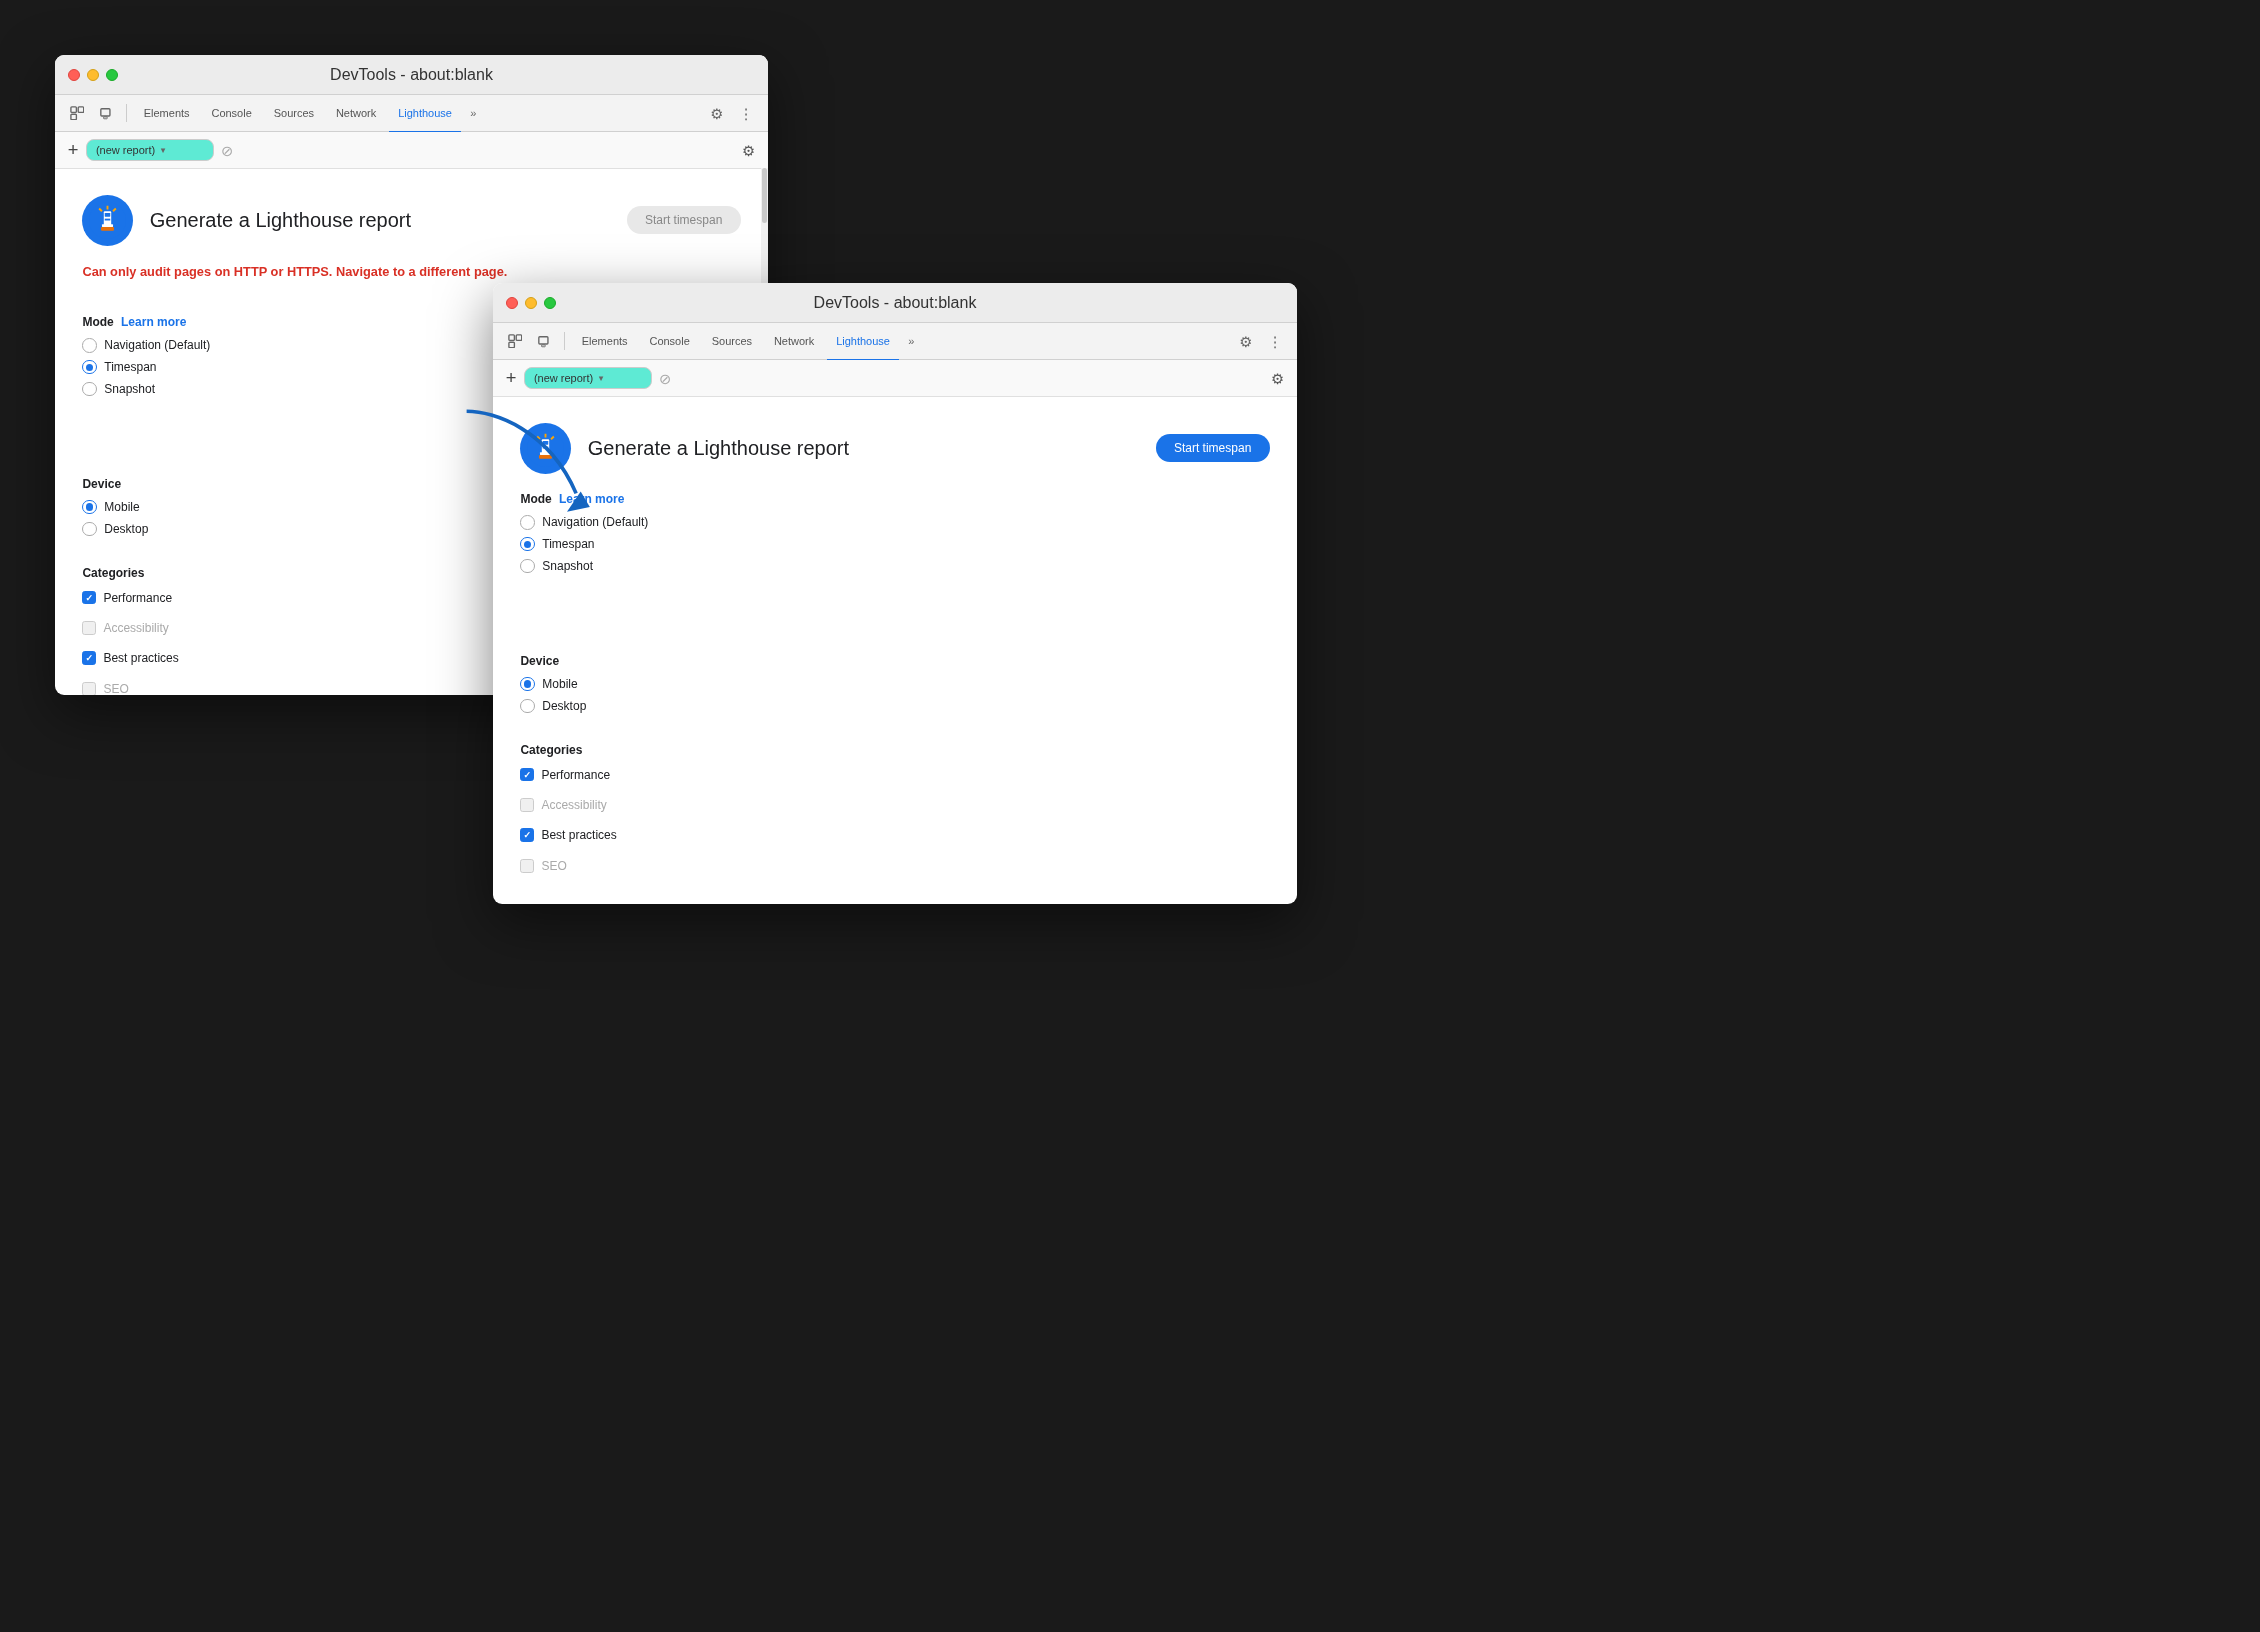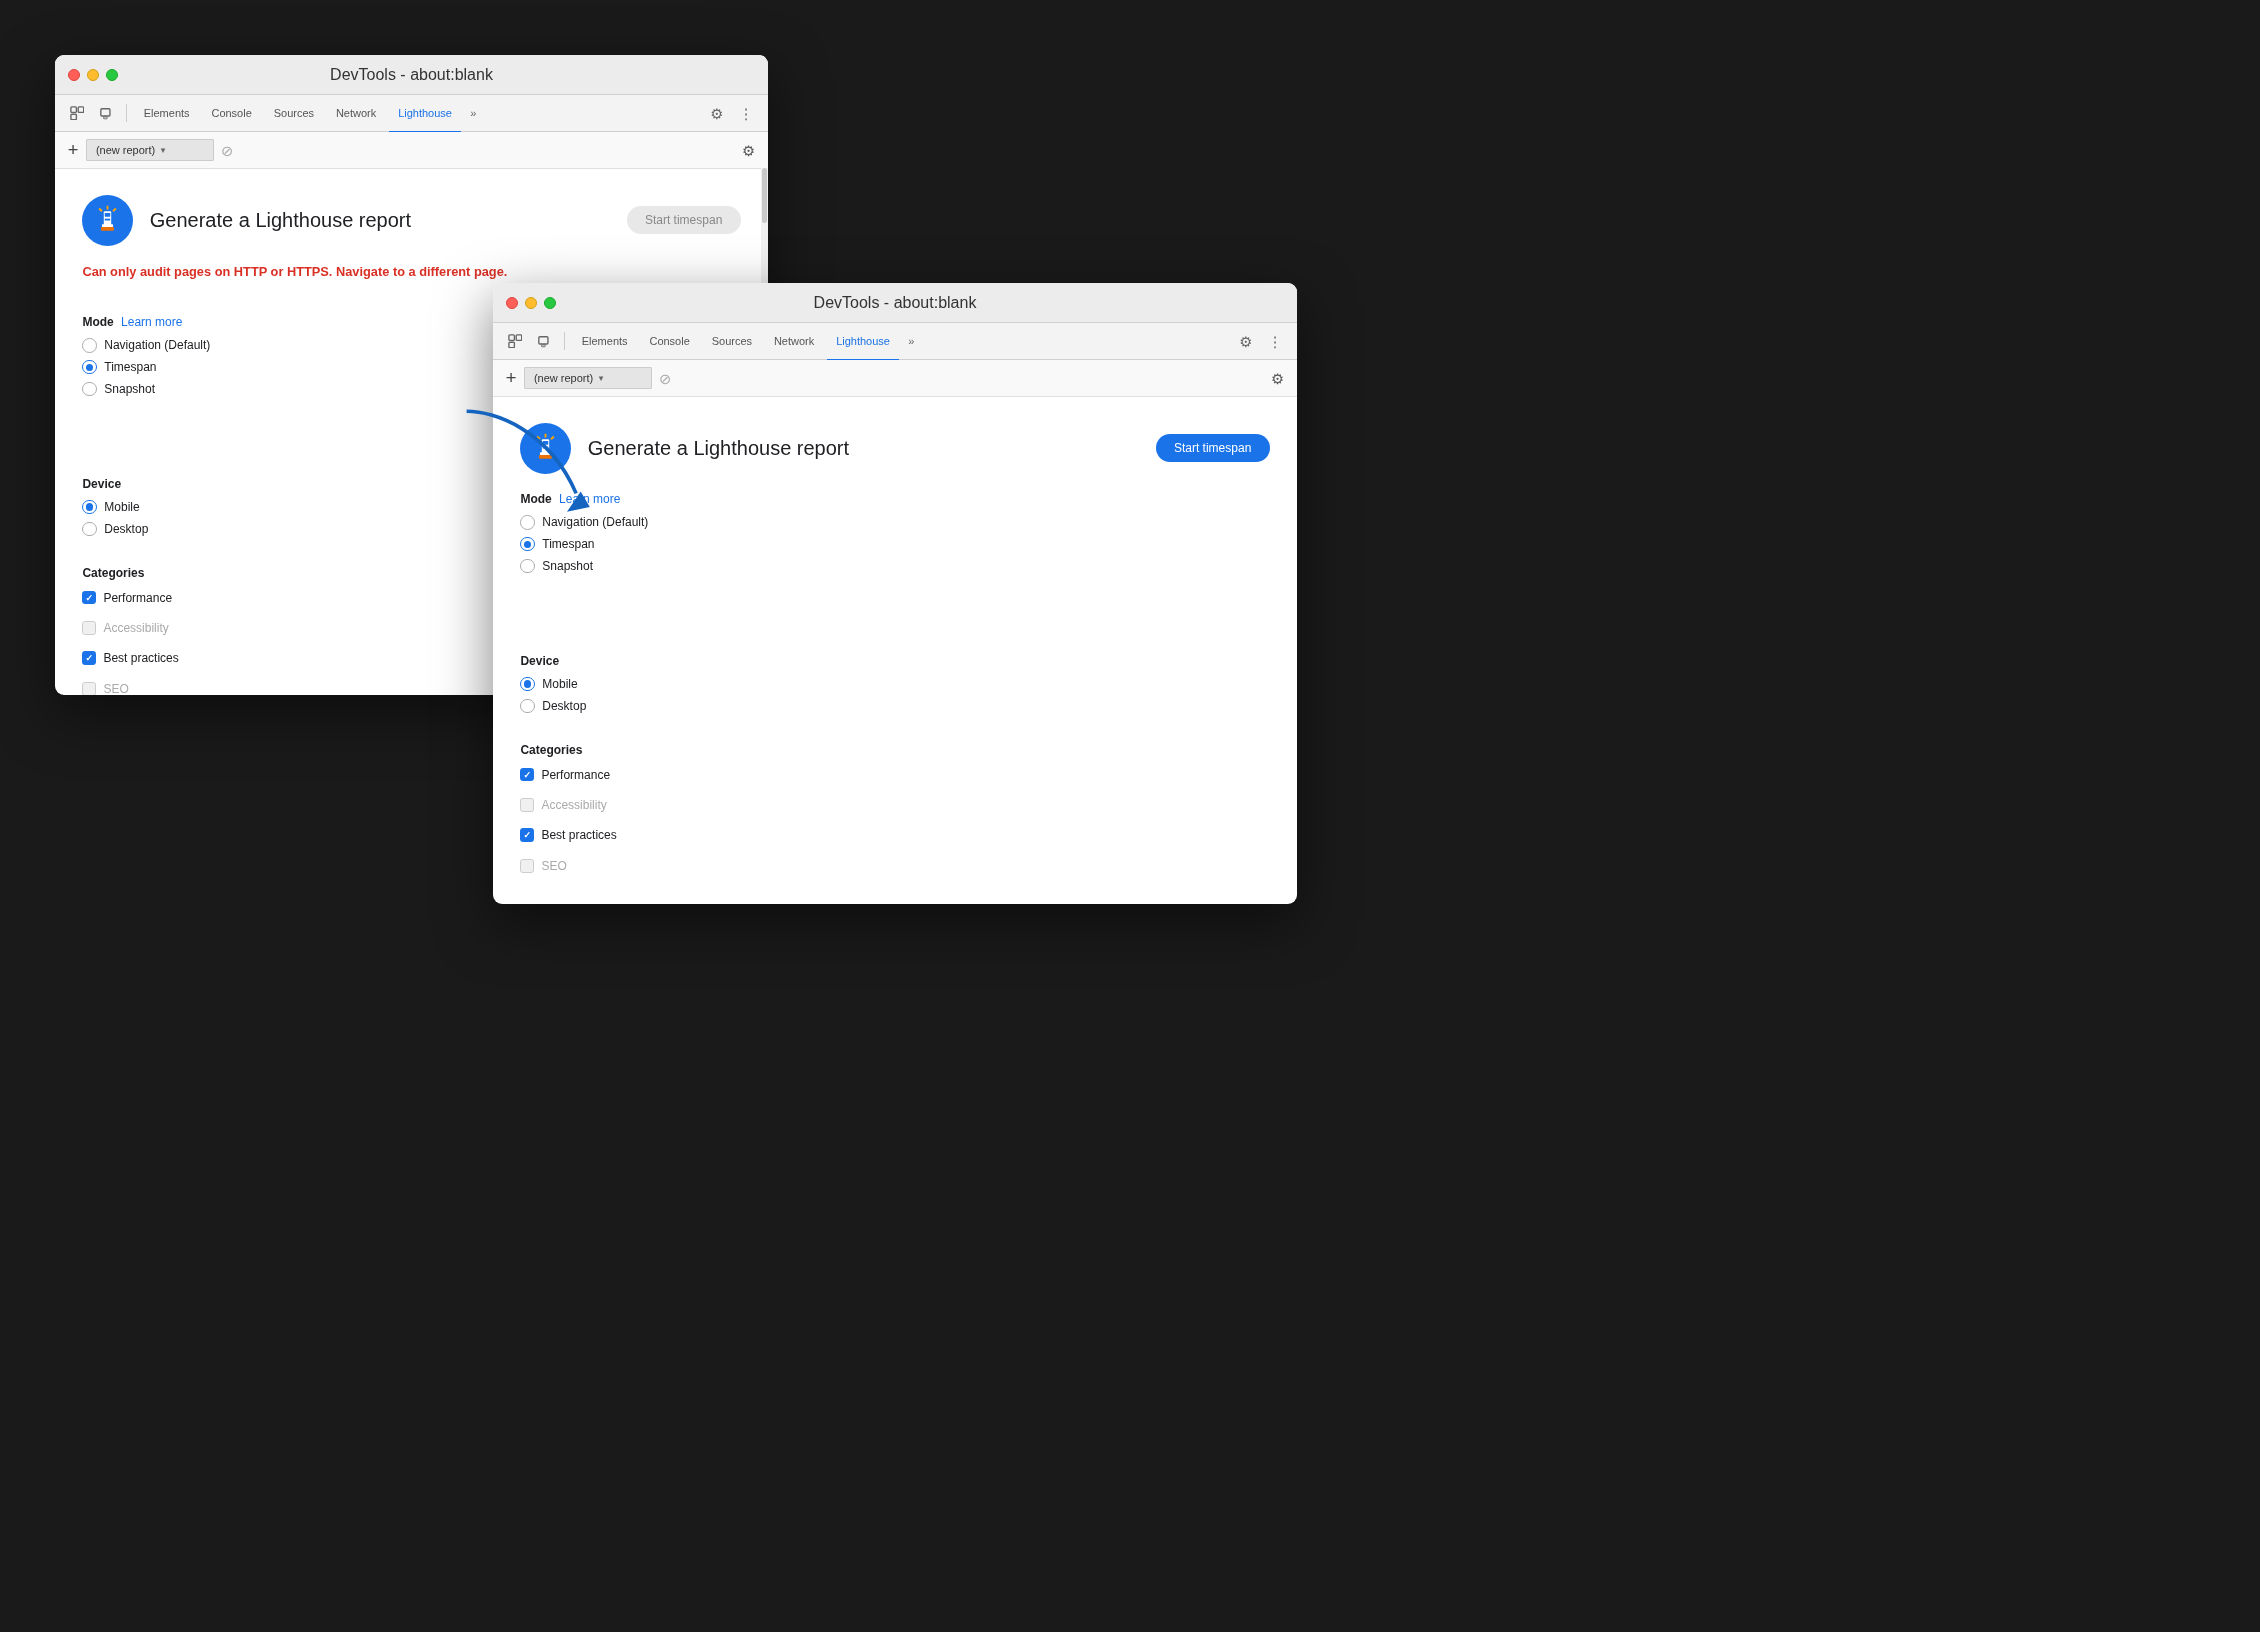--- a/index.html
+++ b/index.html
@@ -150,23 +150,23 @@
       border-bottom: 0.9px solid #e0e0e0;
       gap: 7.3px;
     }
     .lh-plus {
       font-size: 18.3px;
       color: #444;
       cursor: pointer;
       line-height: 1;
     }
     .lh-new-report {
-      background: #e5e5e5;
+      background: #5eead4;
       border: 0.9px solid #ccc;
-      border-radius: 1px;
+      border-radius: 8px;
       padding: 3.7px 9.1px;
       font-size: 11px;
       color: #333;
       display: flex;
       align-items: center;
       gap: 5.5px;
       min-width: 128px;
       cursor: pointer;
     }
     .lh-new-report-chevron { font-size: 9.1px; color: #666; }
@@ -255,21 +255,21 @@
       font-weight: 600;
       color: #202124;
       margin-bottom: 9.1px;
       display: flex;
       align-items: center;
       gap: 7.3px;
     }
     .lh-section-title a {
       color: #1a73e8;
       text-decoration: none;
-      font-weight: 400;
+      font-weight: 700;
       text-align: center;
     }
     .lh-radio-row, .lh-check-row {
       display: flex;
       align-items: center;
       gap: 7.3px;
       margin-bottom: 7.3px;
       font-size: 12px;
       color: #202124;
     }

